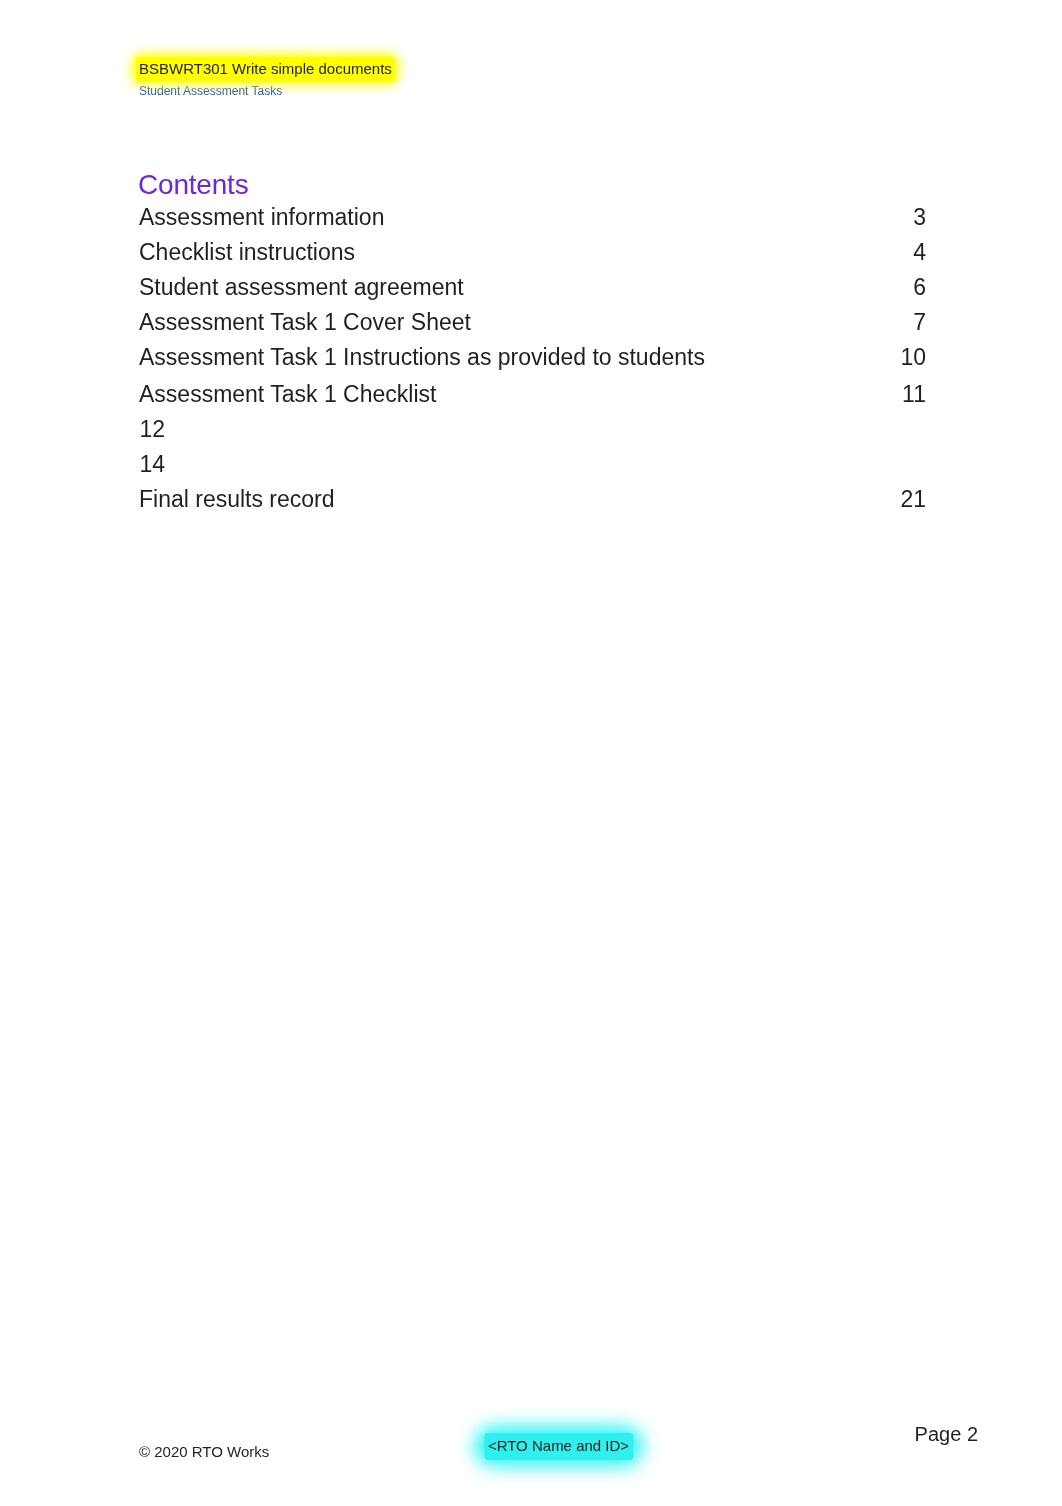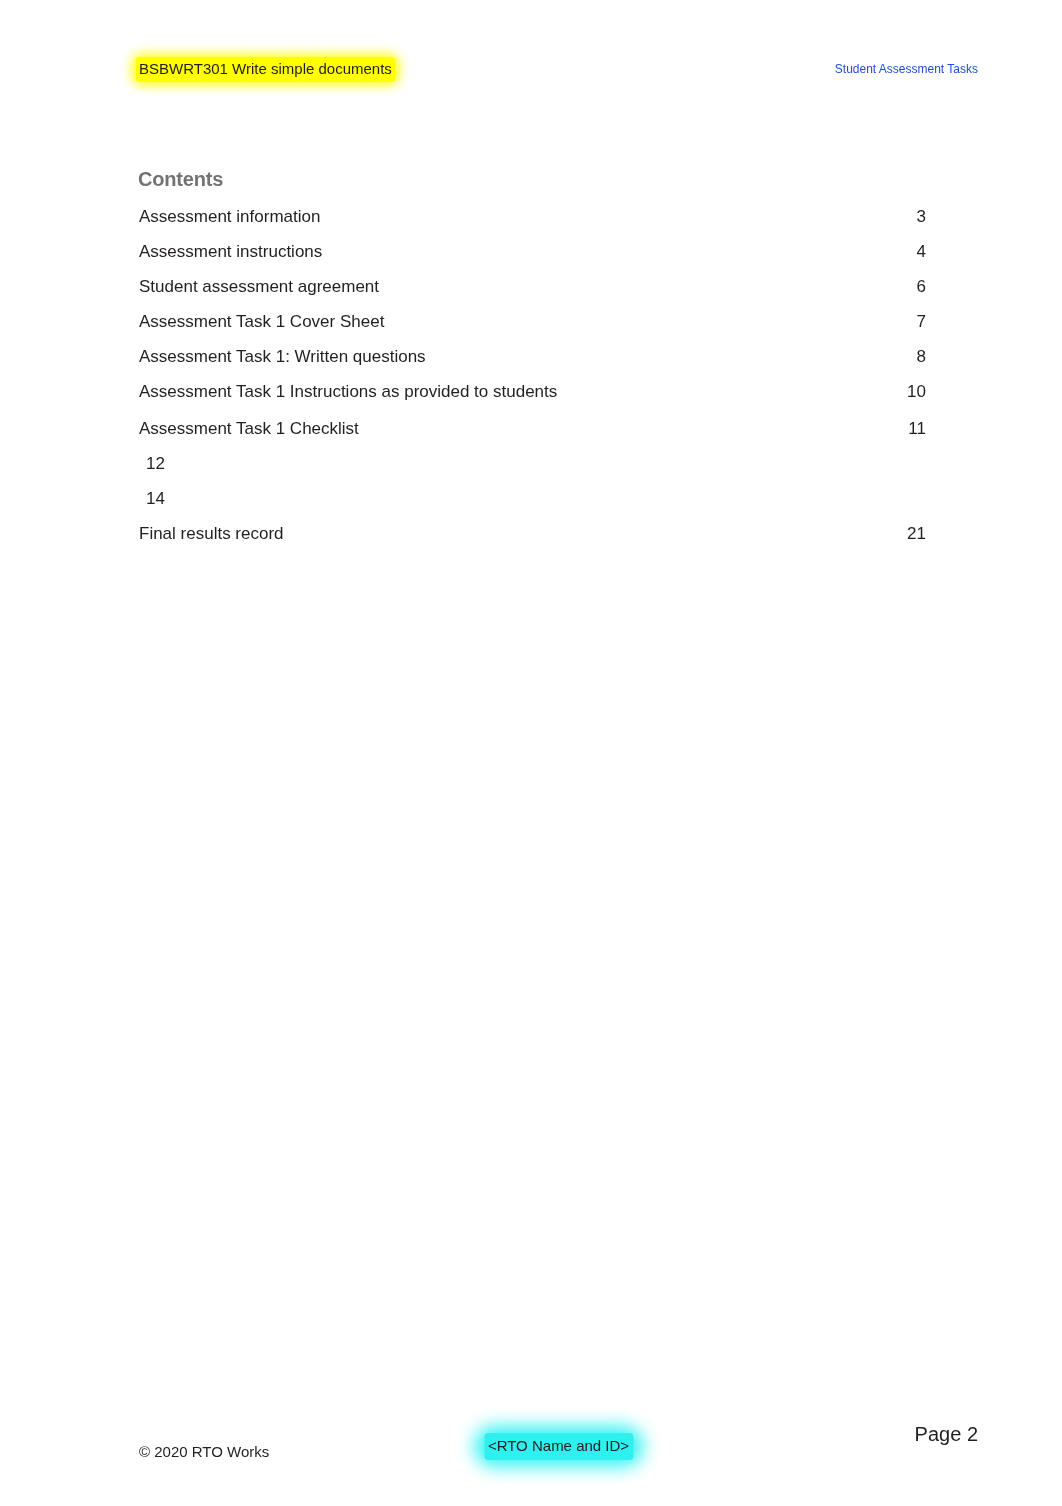--- a/index.html
+++ b/index.html
@@ -22,20 +22,21 @@
   
   .header {
     position: absolute;
     left: 139px;
     top: 58px;
     width: 839px;
     height: 26px;
     display: flex;
     align-items: flex-start;
     justify-content: space-between;
+    flex-direction: column;
   }
 
   .header-left-wrap {
     position: relative;
     display: inline-block;
   }
 
   .hl-glow {
     position: absolute;
     left: -7px;
@@ -74,42 +75,42 @@
     line-height: 22px;
     white-space: nowrap;
     color: #1d4ed8;
   }
 
   
   .contents-title {
     position: absolute;
     left: 138px;
     top: 147px;
-    font-size: 20px;
+    font-size: 28px;
     line-height: 38px;
-    font-weight: bold;
+    font-weight: normal;
     letter-spacing: -0.2px;
-    color: #737373;
+    color: #6d28d9;
     white-space: nowrap;
   }
 
   
   .toc {
     position: absolute;
     left: 139px;
     top: 205px;
     width: 787px;
   }
 
   .toc-row {
     display: flex;
     align-items: baseline;
     justify-content: space-between;
     height: 35px;
-    font-size: 17px;
+    font-size: 23px;
     line-height: 24px;
     color: #231f20;
   }
 
   .toc-row.gap-before {
     margin-top: 2px;
   }
 
   .toc-label {
     white-space: nowrap;
@@ -209,38 +210,34 @@
   <h1 class="contents-title">Contents</h1>
 
   <div class="toc">
 
     <div class="toc-row">
       <span class="toc-label">Assessment information</span>
       <span class="toc-page">3</span>
     </div>
 
     <div class="toc-row">
-      <span class="toc-label">Assessment instructions</span>
+      <span class="toc-label">Checklist instructions</span>
       <span class="toc-page">4</span>
     </div>
 
     <div class="toc-row">
       <span class="toc-label">Student assessment agreement</span>
       <span class="toc-page">6</span>
     </div>
 
     <div class="toc-row">
       <span class="toc-label">Assessment Task 1 Cover Sheet</span>
       <span class="toc-page">7</span>
     </div>
 
-    <div class="toc-row">
-      <span class="toc-label">Assessment Task 1: Written questions</span>
-      <span class="toc-page">8</span>
-    </div>
 
     <div class="toc-row">
       <span class="toc-label">Assessment Task 1 Instructions as provided to students</span>
       <span class="toc-page">10</span>
     </div>
 
     <div class="toc-row gap-before">
       <span class="toc-label">Assessment Task 1 Checklist</span>
       <span class="toc-page">11</span>
     </div>

